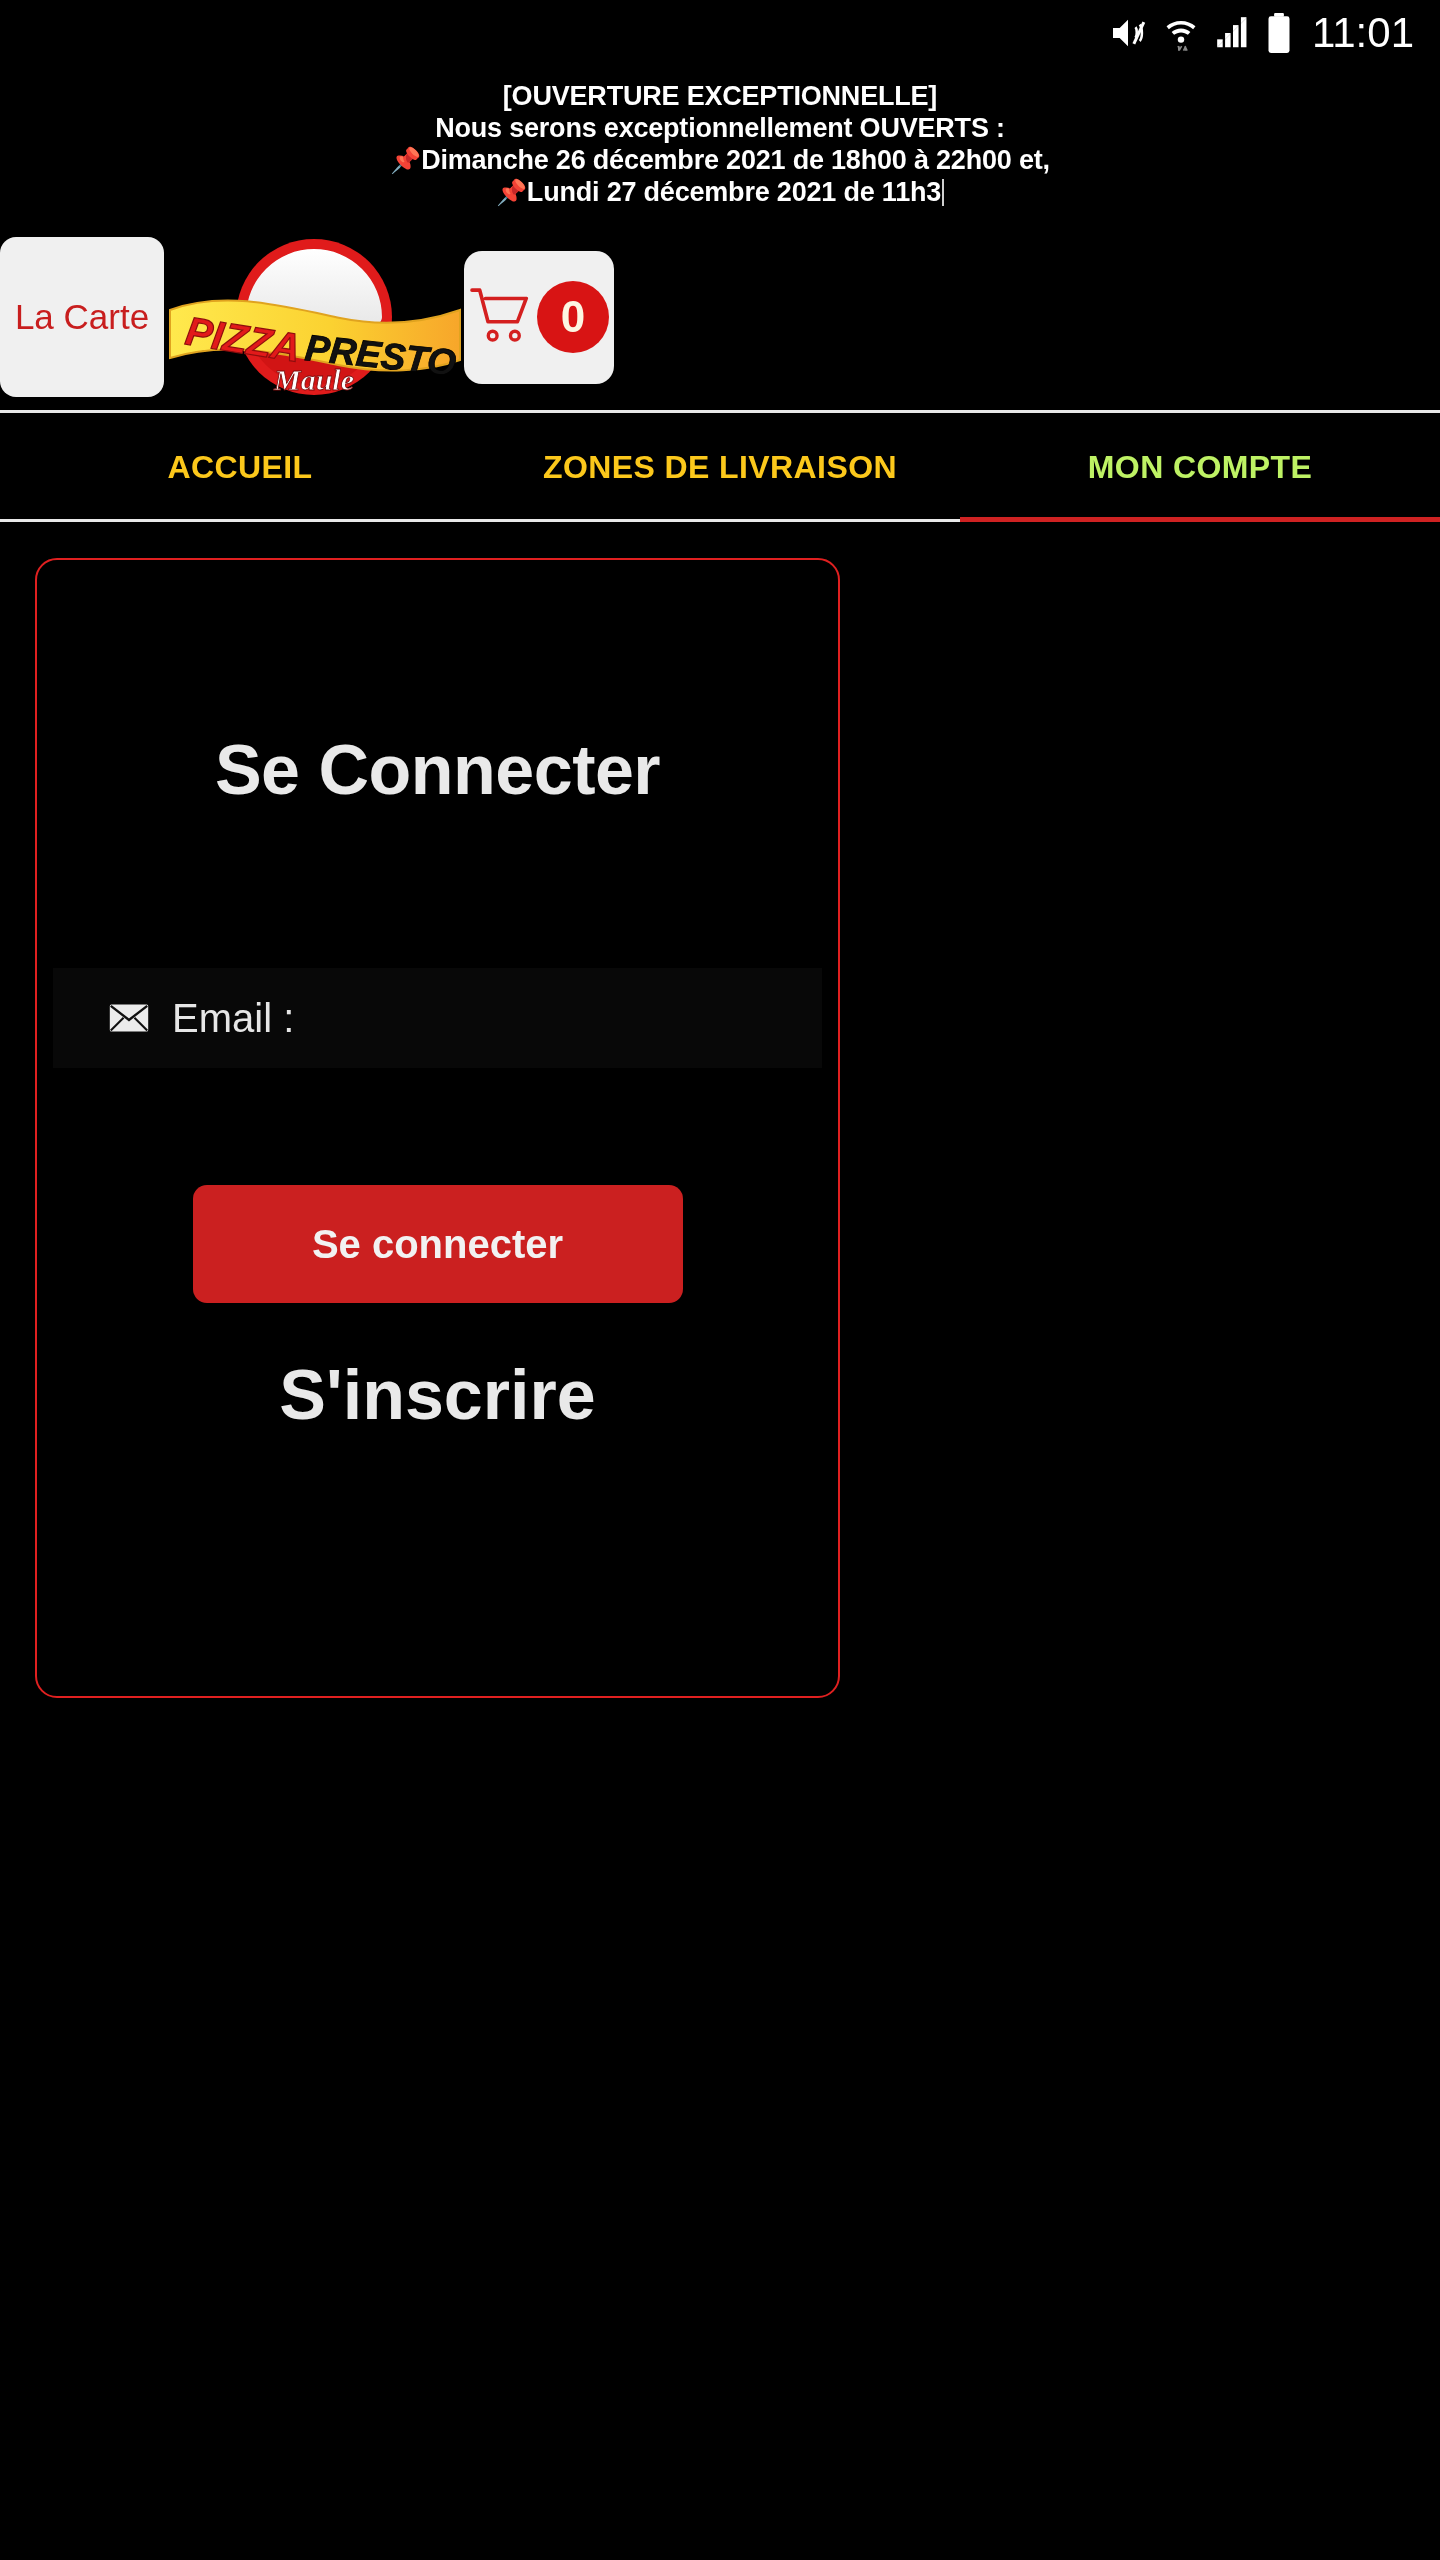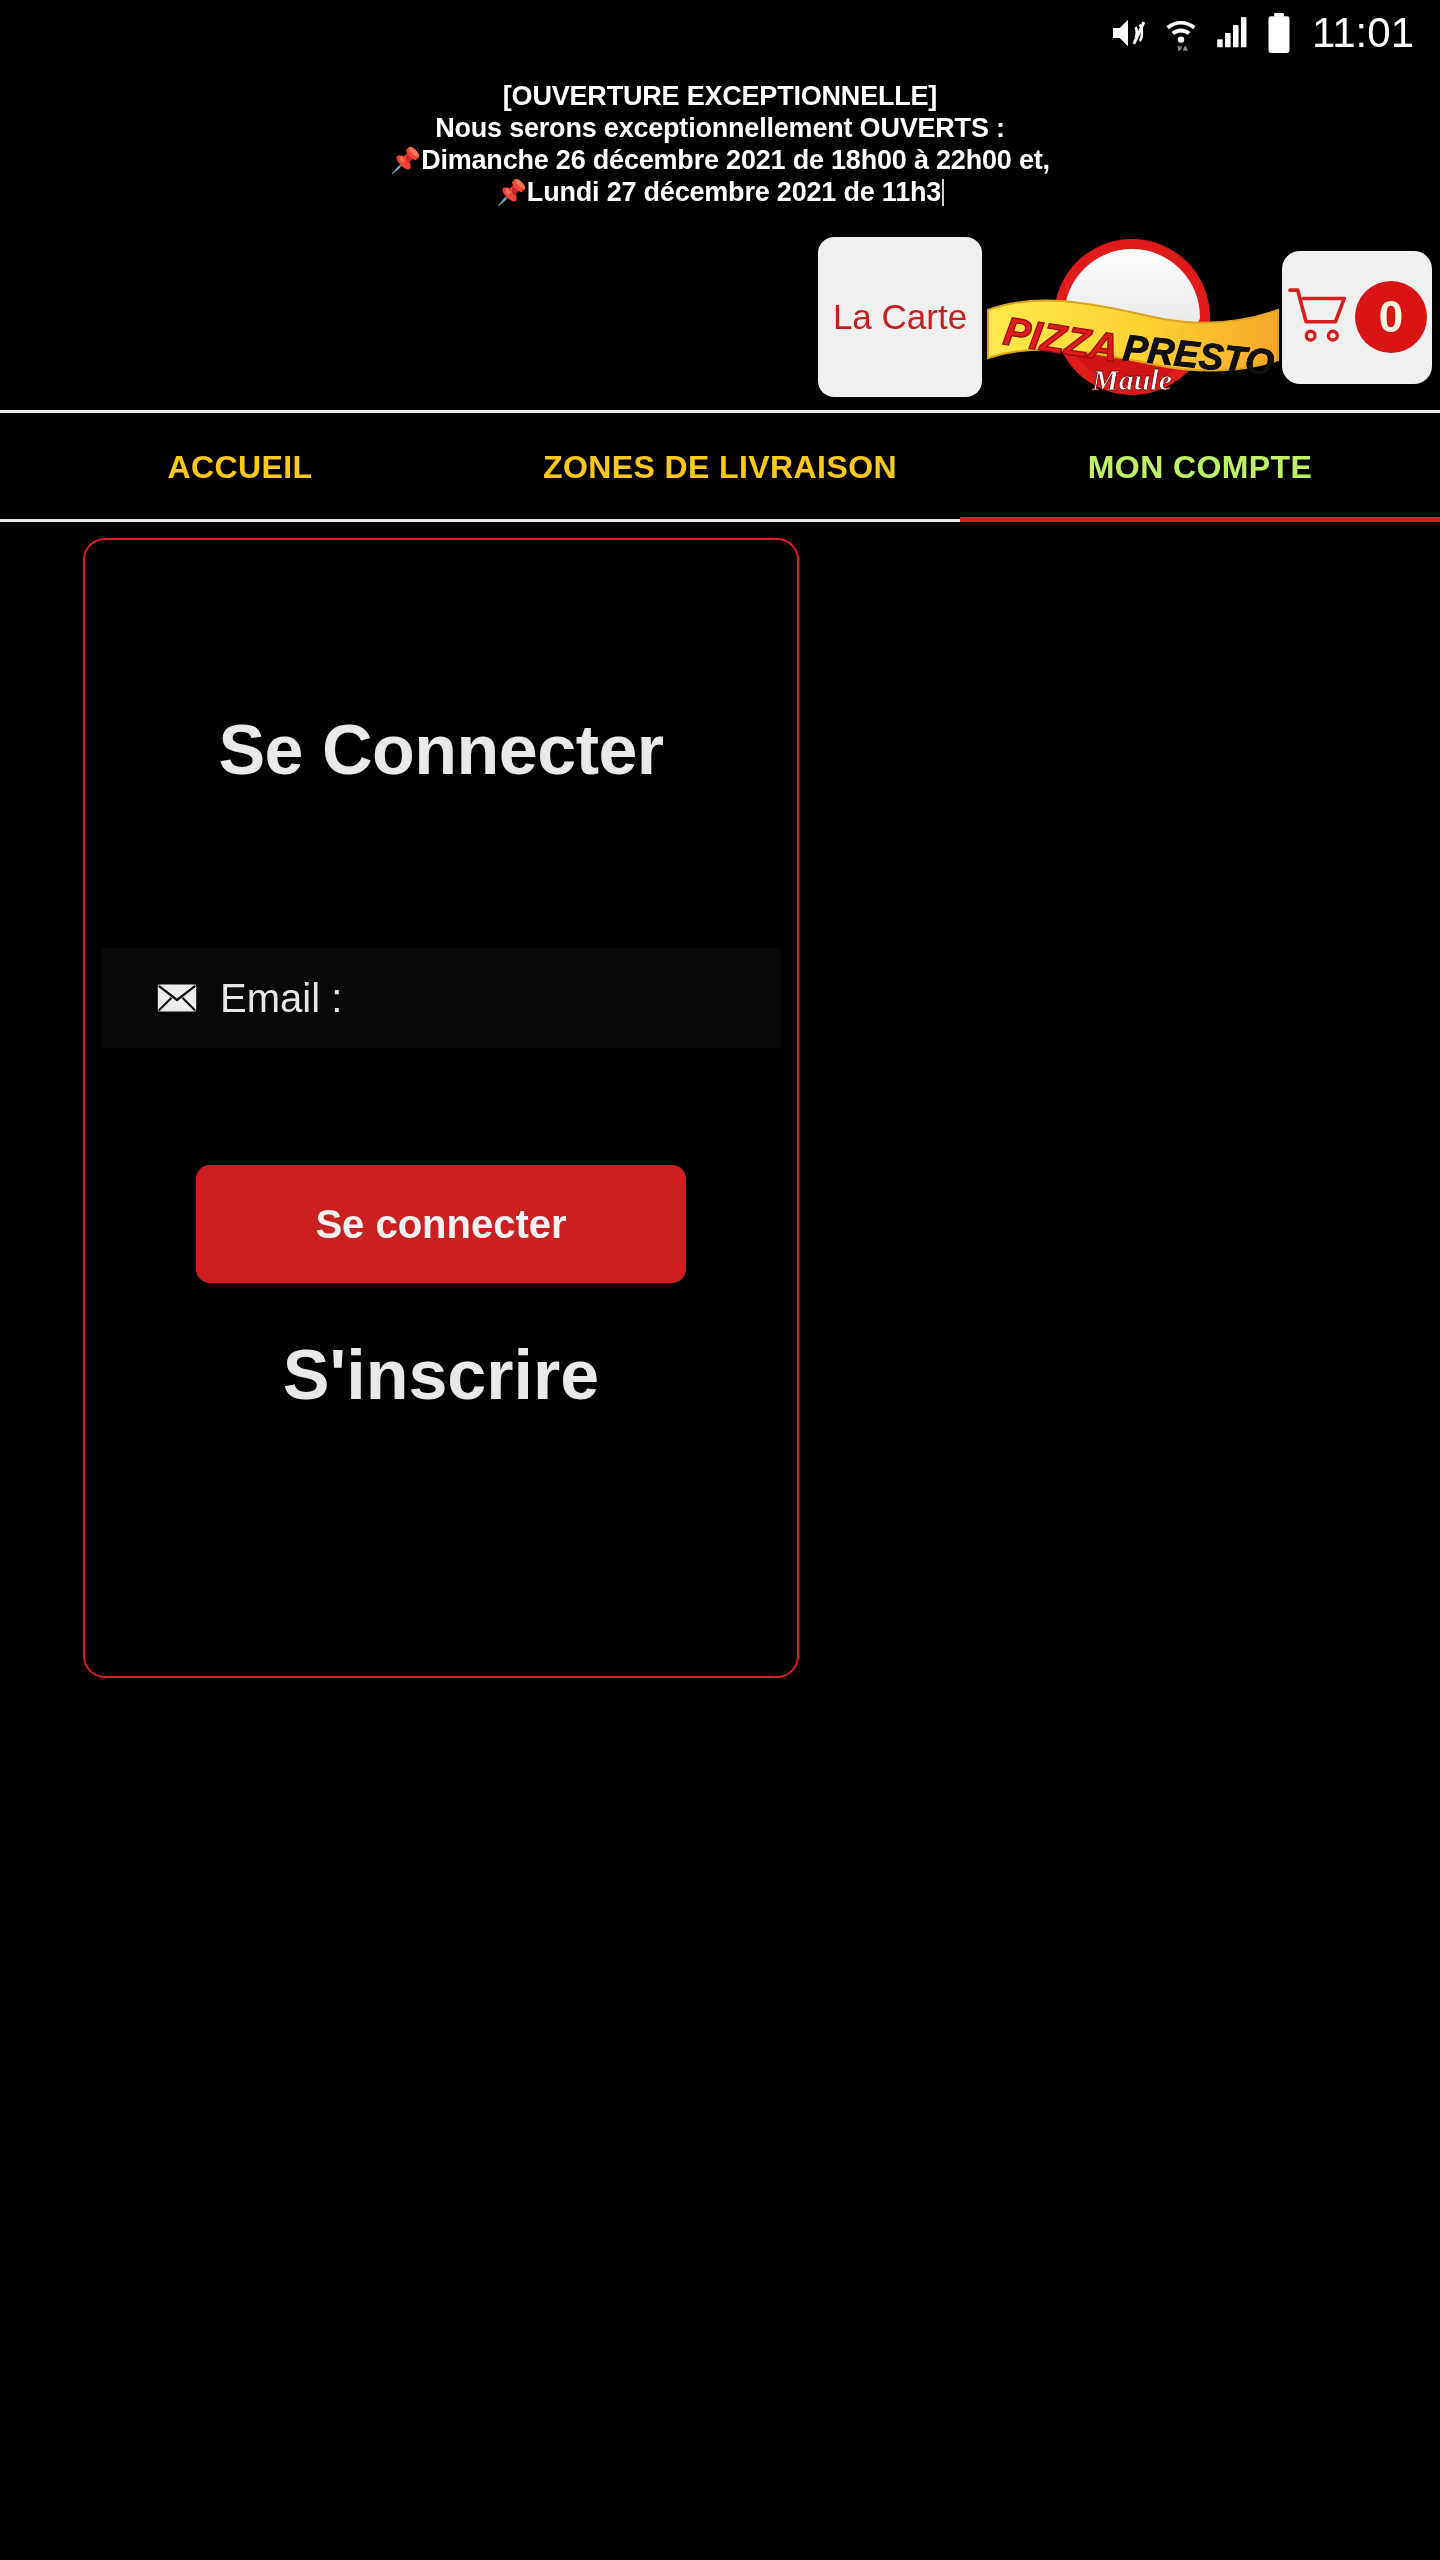--- a/index.html
+++ b/index.html
@@ -37,21 +37,21 @@
   }
   .pin { font-size:25px; }
   .caret {
     display:inline-block; width:2px; height:27px;
     background:#cfcfcf; vertical-align:-5px; margin-left:1px;
   }
 
   
   .header {
     position:relative; height:186px; width:100%;
-    display:flex; align-items:center; justify-content:flex-end;
+    display:flex; align-items:center; justify-content:flex-start;
     margin-top:10px;
   }
   .btn-carte {
     width:164px; height:160px;
     background:#f0f0f0; border-radius:16px;
     display:flex; align-items:center; justify-content:center;
     margin-left:0px;
     border:none;
   }
   .btn-carte span {
@@ -99,26 +99,25 @@
     font-family:"Liberation Sans", sans-serif;
   }
   .tab.active { color:#bef264; }
   .tab.active::after {
     content:""; position:absolute; left:0; right:0; bottom:0;
     height:5px; background:#cf2222; z-index:3;
   }
 
   
   .card {
-    position:absolute; left:35px; top:538px;
-    width:716px; height:1140px;
+    position:absolute; left:35px; top:558px;
+    width:805px; height:1140px;
     border:2px solid #e02020; border-radius:22px;
     background:#000;
     overflow:hidden;
-    margin-left:48px;
   }
   .card-title {
     text-align:center; color:#e9e9e9;
     font-size:70px; font-weight:bold;
     margin-top:170px; letter-spacing:-0.5px;
     font-family:"Liberation Sans", sans-serif;
   }
   .field {
     margin:0 16px; height:100px;
     background:#080808;

